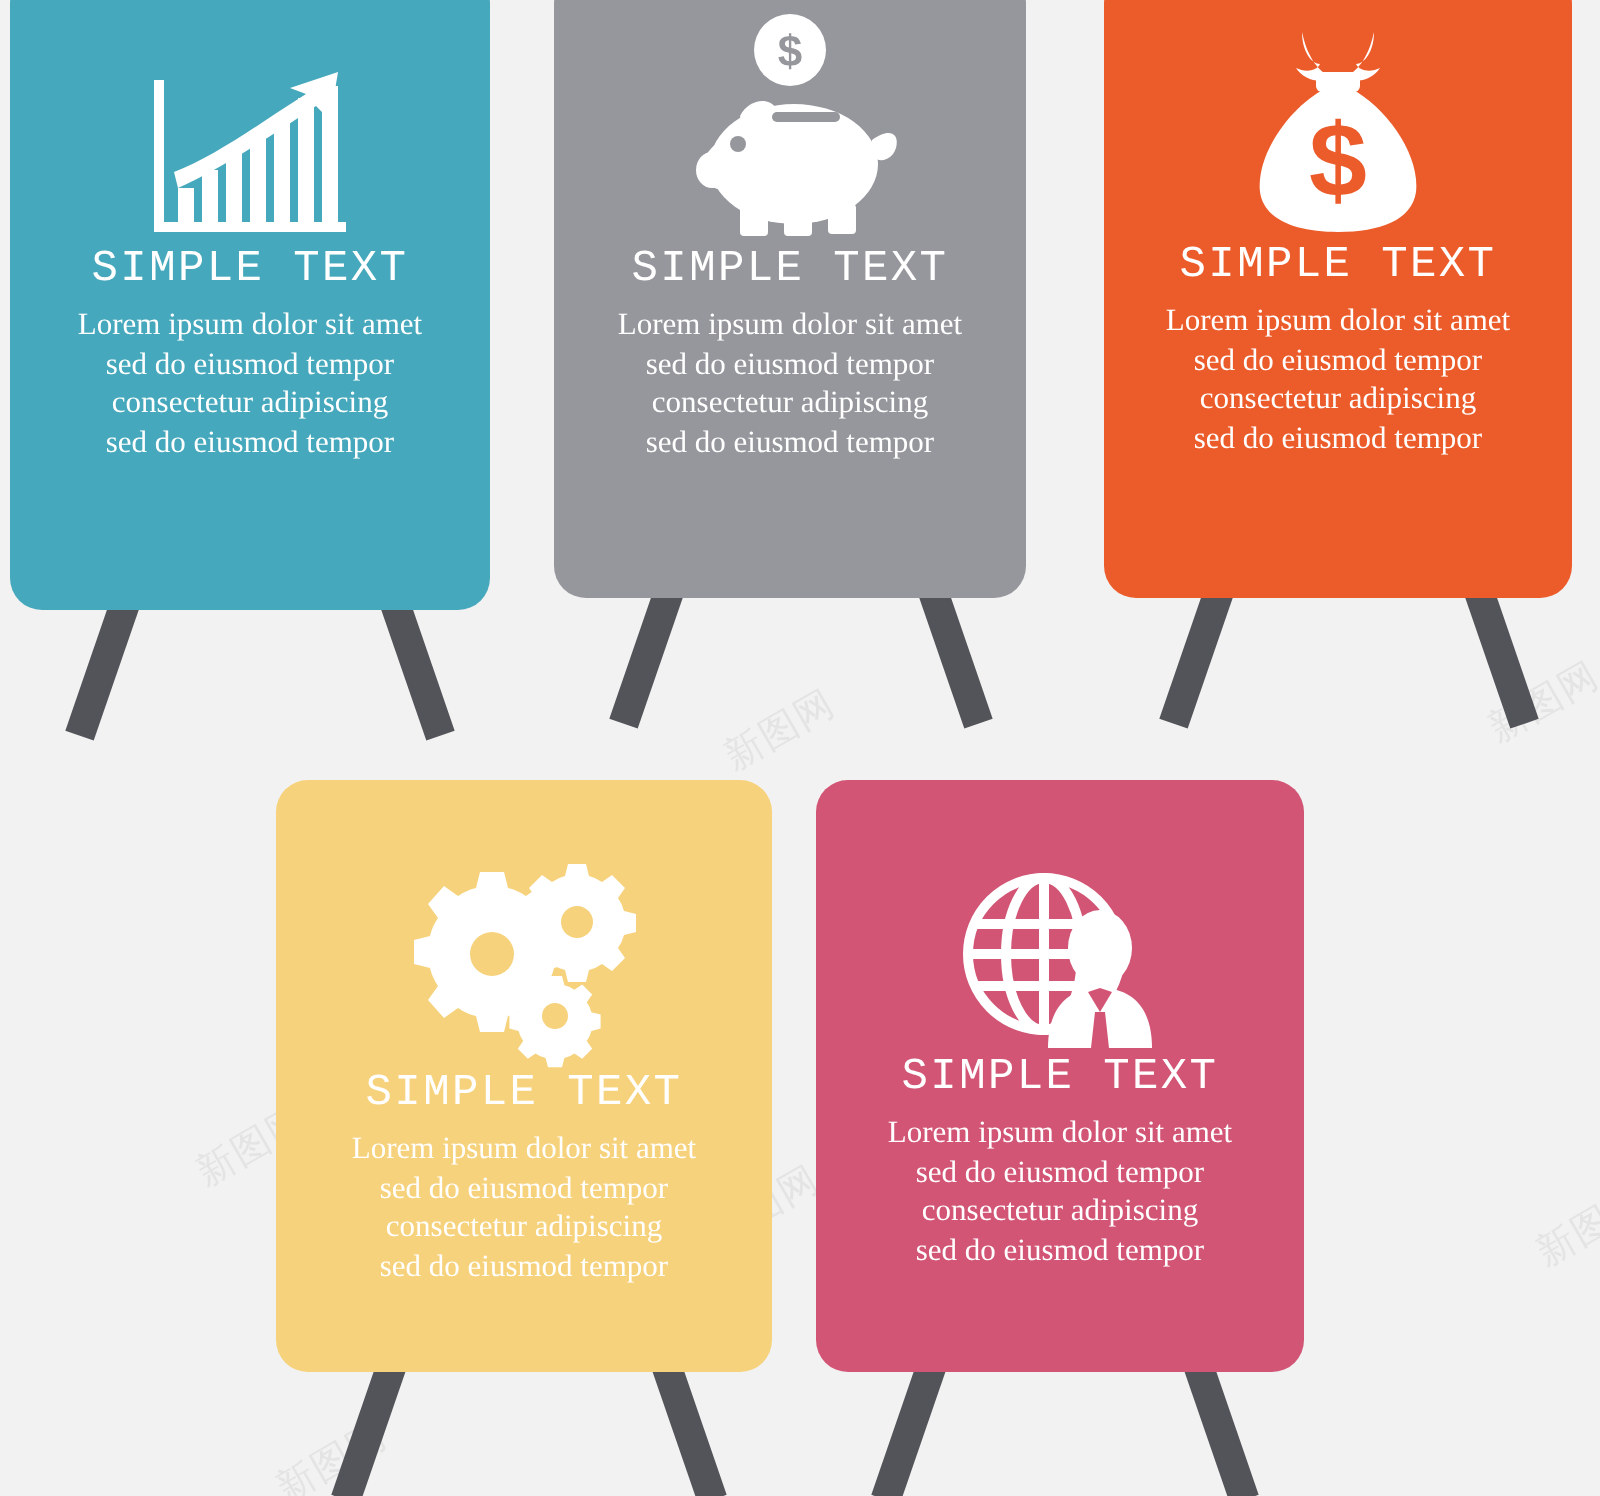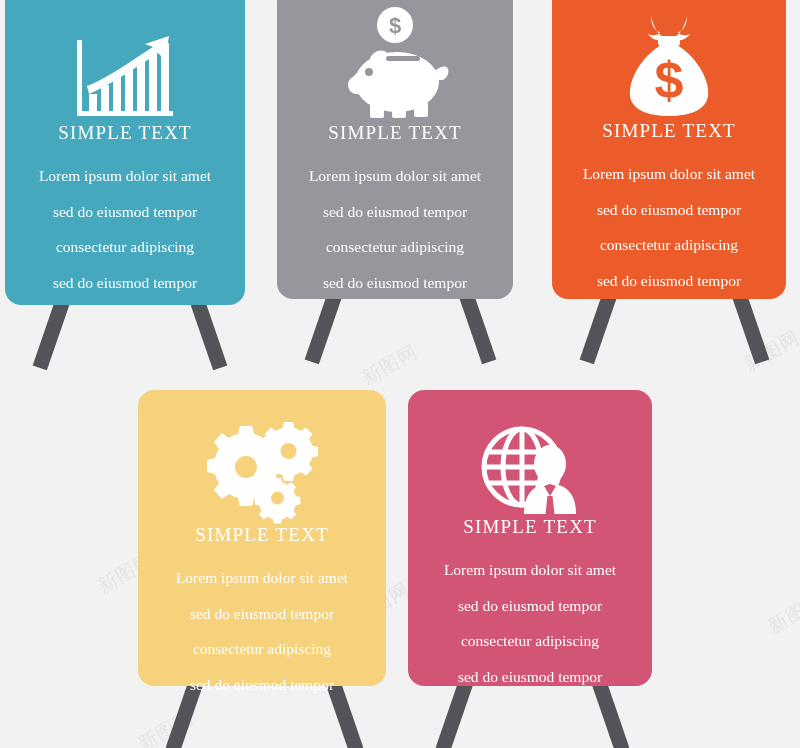--- a/index.html
+++ b/index.html
@@ -52,32 +52,33 @@
     flex-direction: column;
     align-items: center;
   }
   .card-icon {
     display: flex;
     align-items: flex-end;
     justify-content: center;
   }
   .card-title {
     color: #ffffff;
-    font-size: 19px;
+    font-size: 22px;
     letter-spacing: 1.2px;
     text-align: left;
     margin-bottom: 6px;
+    font-family: Liberation Mono, monospace;
   }
   .card-body {
     color: #ffffff;
     font-size: 15.5px;
     line-height: 19.5px;
     text-align: center;
   }
-  .card-body div { white-space: nowrap; margin-top: 16px; }
+  .card-body div { white-space: nowrap; }
 
   svg { display: block; }
 </style>
 </head>
 <body>
 
 <div id="canvas">
 
   <div id="wm-layer">
       <div class="wm" style="left: 8px; top: 188px; color: rgb(226, 226, 226);">新图网</div>

